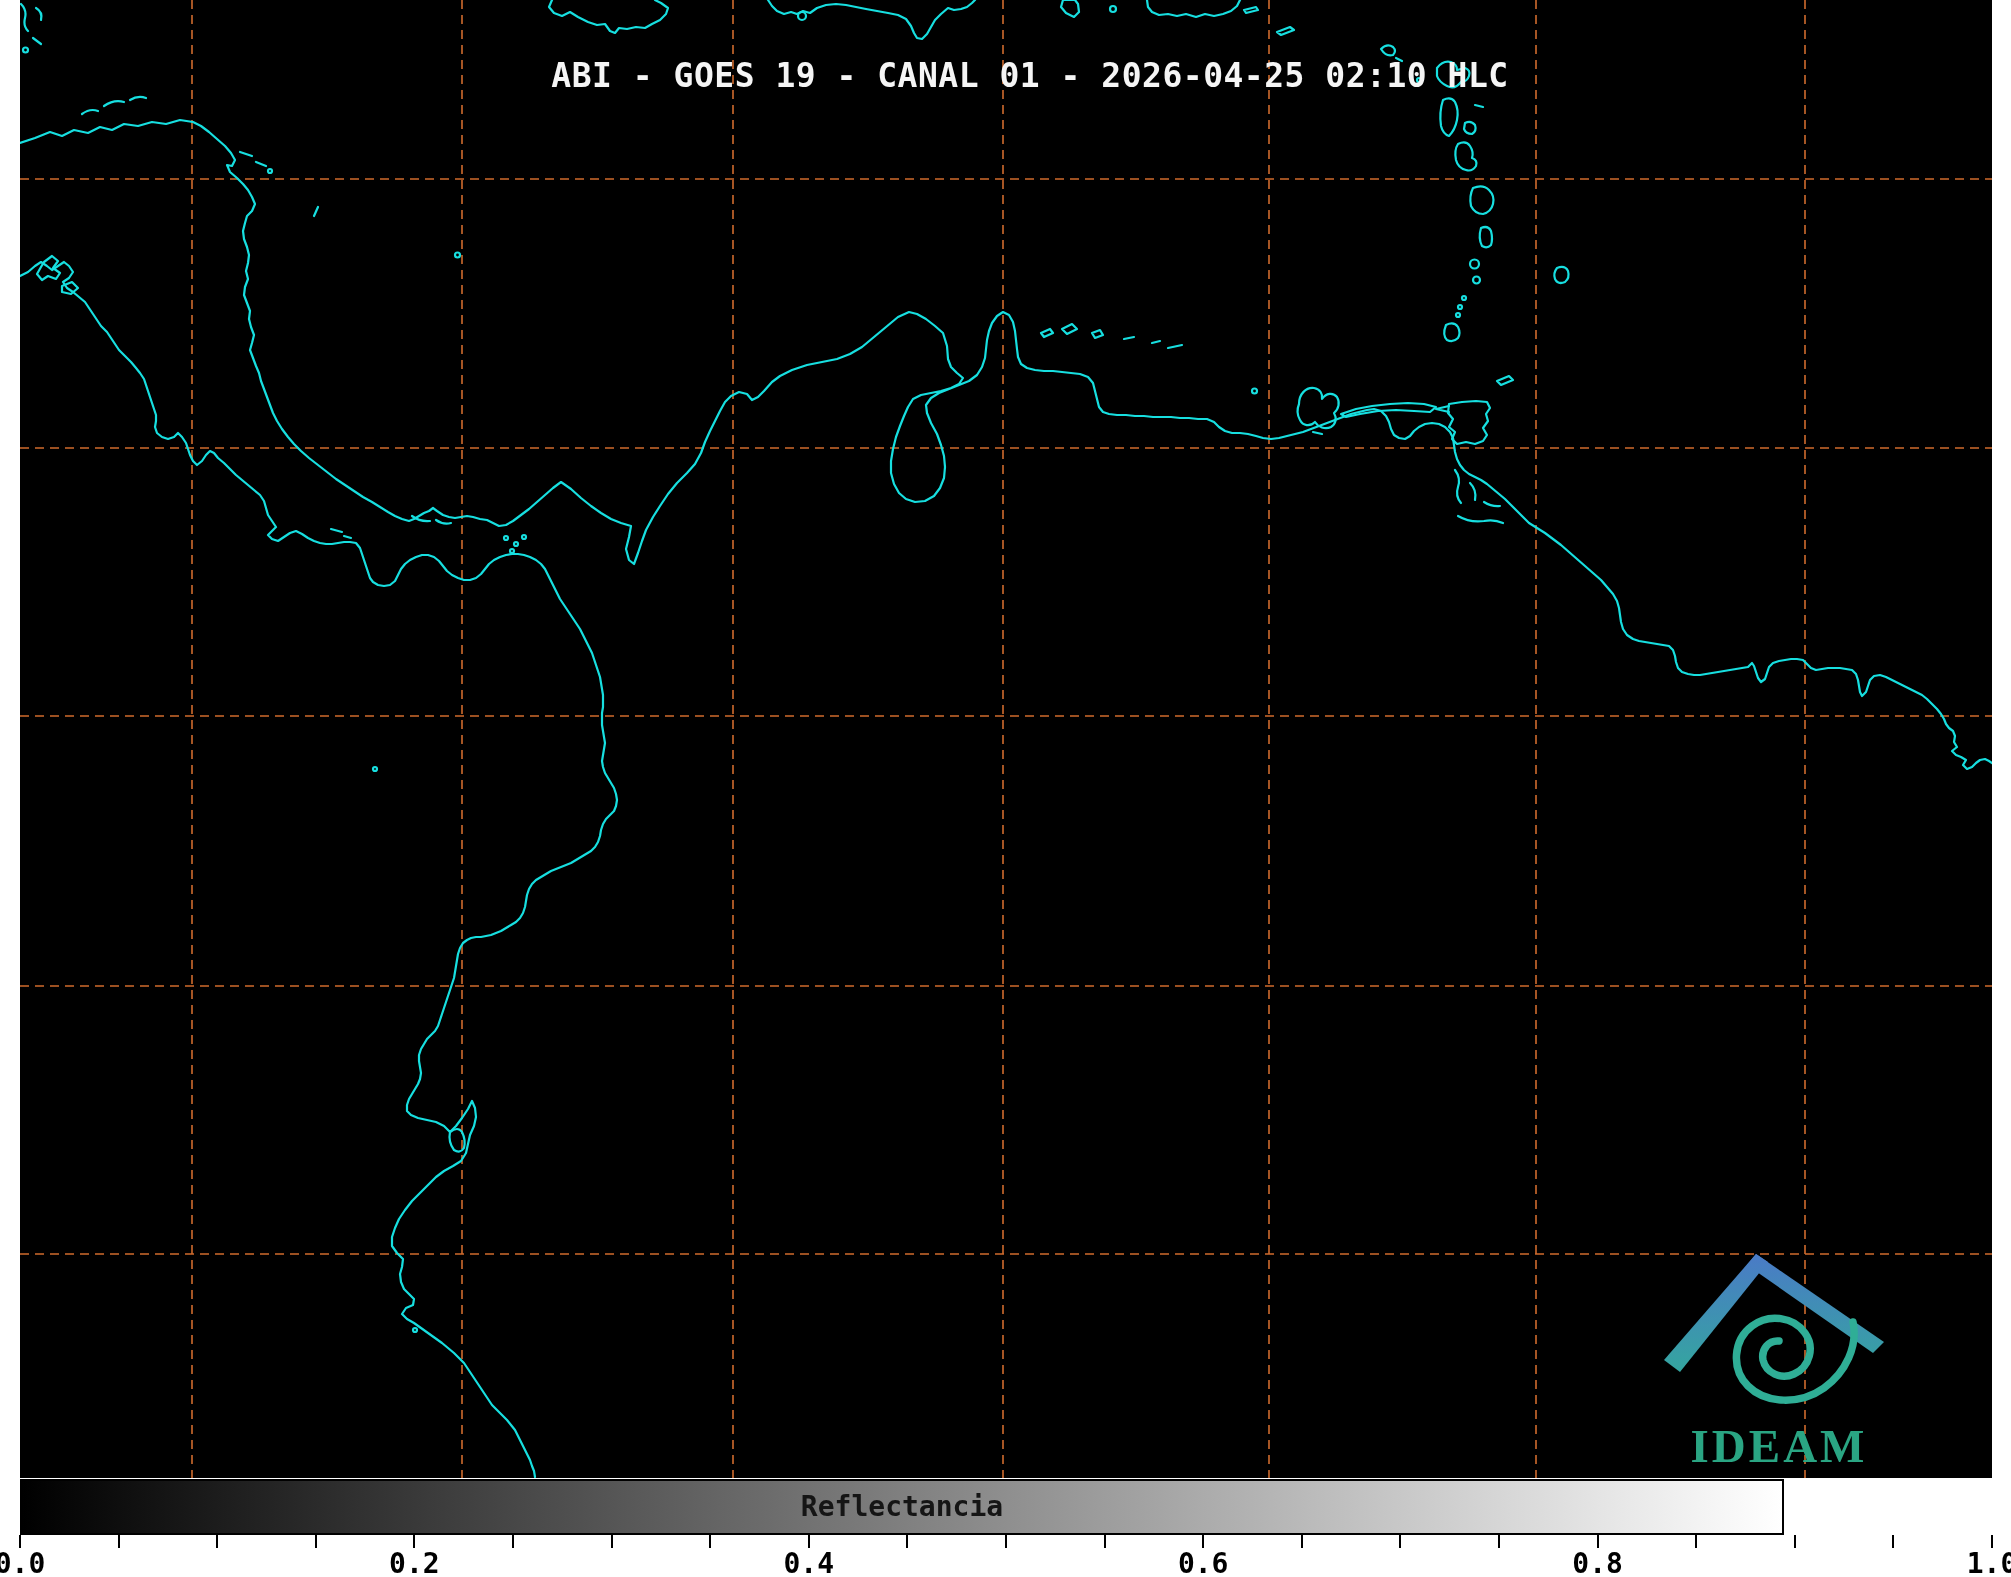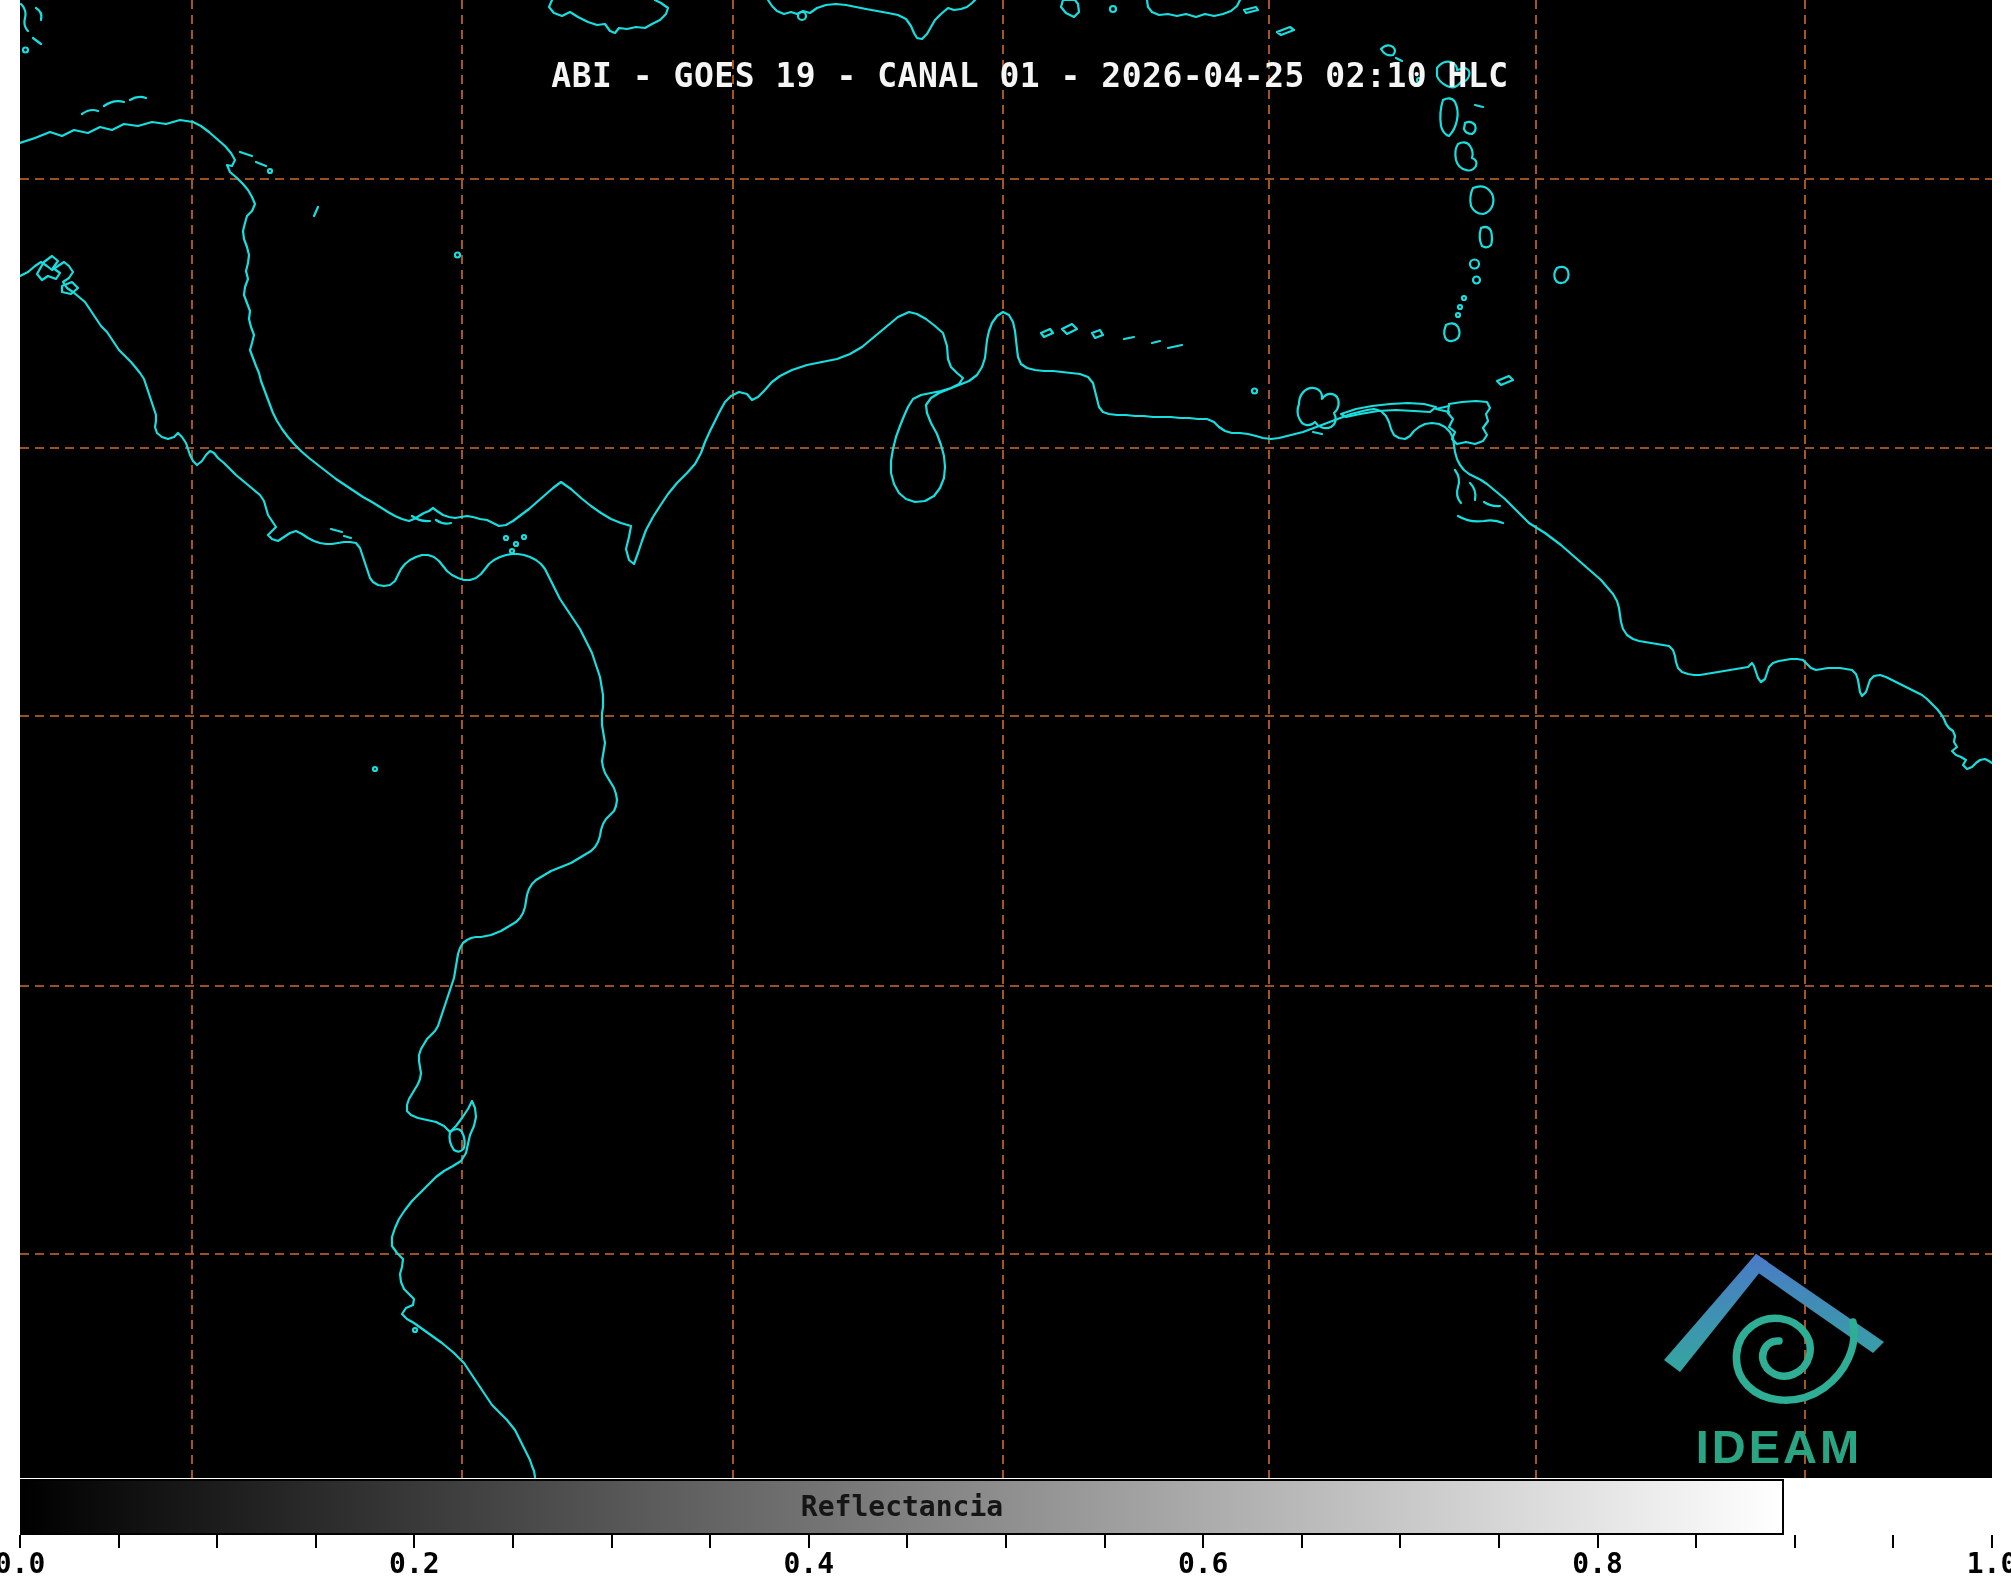--- a/index.html
+++ b/index.html
@@ -147,21 +147,21 @@
 
   <g id="logo-g">
     <polygon points="1756,1254 1768,1262 1680,1372 1664,1360" fill="url(#roofGrad)"></polygon>
     <polygon points="1756,1254 1747,1265 1873,1353 1884,1342" fill="url(#roofGrad)"></polygon>
     <path d="M1853,1322 C1858,1346 1846,1372 1824,1388 C1800,1405 1766,1404 1748,1386 C1731,1369 1733,1340 1752,1326 C1769,1313 1794,1317 1805,1333 C1815,1347 1810,1367 1794,1374 C1781,1380 1766,1373 1763,1360 C1761,1349 1769,1340 1779,1341" fill="none" stroke="#2fae96" stroke-width="7.5" stroke-linecap="round"></path>
   </g>
 </svg>
 
 <div class="map-title">ABI - GOES 19 - CANAL 01 - 2026-04-25 02:10 HLC</div>
 
-<div class="logo-text" style="color: rgb(42, 165, 131);">IDEAM</div>
+<div class="logo-text" style="color: rgb(42, 165, 131); font-family: Liberation Serif, serif;">IDEAM</div>
 
 <div class="colorbar">
   <div class="colorbar-label">Reflectancia</div>
 </div>
 <div id="cb-ticks">
     <div class="cb-tick" style="left: 19px;"></div>
     <div class="cb-tick" style="left: 117.6px;"></div>
     <div class="cb-tick" style="left: 216.2px;"></div>
     <div class="cb-tick" style="left: 314.8px;"></div>
     <div class="cb-tick" style="left: 413.4px;"></div>

